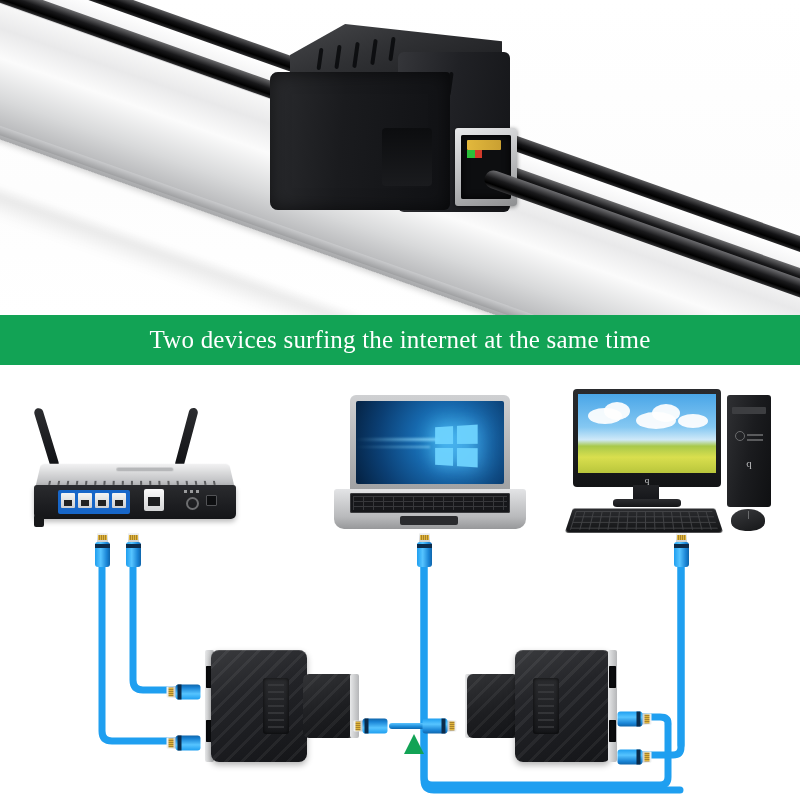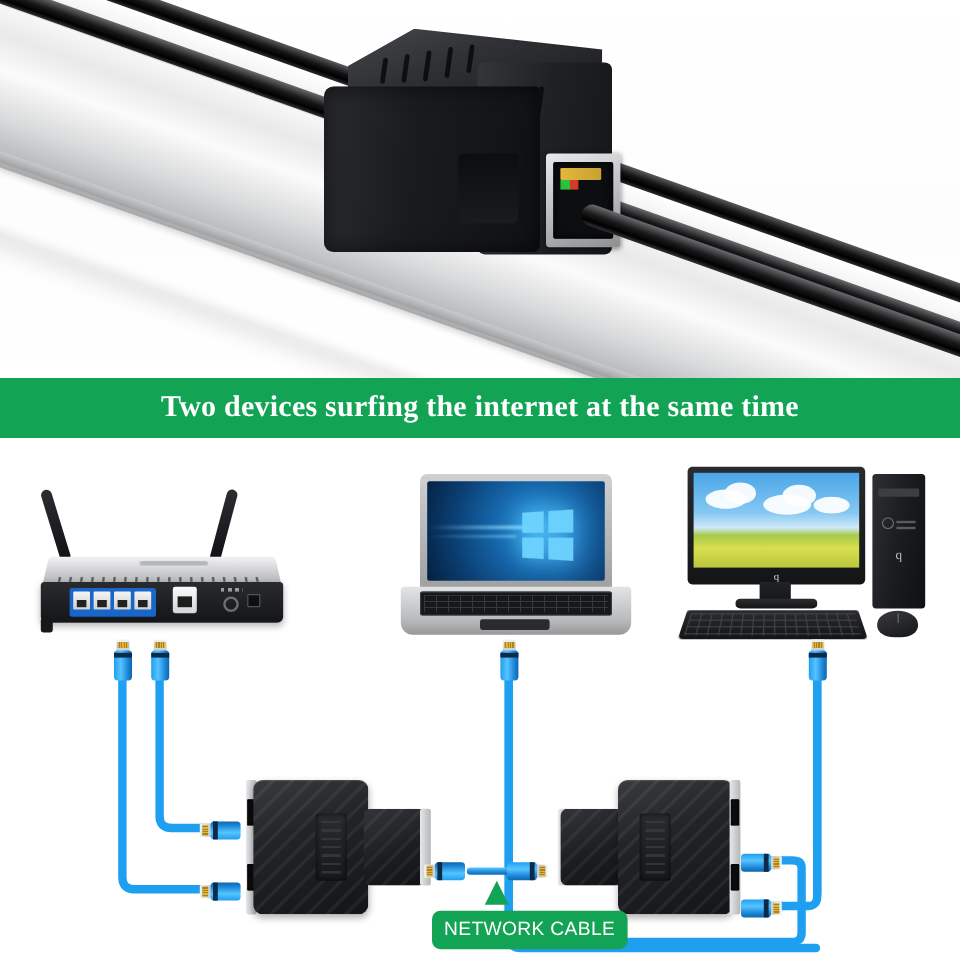--- a/index.html
+++ b/index.html
@@ -96,21 +96,21 @@
   .port-r{position:absolute;left:20px;top:22px;width:7px;height:8px;background:#d23a2a;}
 
   
   .banner{
     position:absolute;left:0;top:315px;width:800px;height:50px;
     background:#12a355;display:flex;align-items:center;justify-content:center;
     z-index:20;
   }
   .banner-text{
     color:#ffffff;font-family:"Liberation Serif", serif;
-    font-size:25px;font-weight:700;letter-spacing:.2px;white-space:nowrap;
+    font-size:25px;font-weight:400;letter-spacing:.2px;white-space:nowrap;
   }
 
   
   .diagram{position:absolute;left:0;top:365px;width:800px;height:435px;background:#fff;}
 
   
   .badge{
     position:absolute;background:#12a355;color:#fff;border-radius:7px;
     font-size:16px;letter-spacing:.3px;display:flex;align-items:center;justify-content:center;
     padding:3px 10px 4px;white-space:nowrap;z-index:30;
@@ -524,16 +524,15 @@
       <div class="rj left" style="left:67px;top:-8px;">
         <div class="head">
             <i></i>
           </div>
           <div class="boot"></div>
           <div class="band"></div>
       </div>
     </div>
 
     <div class="arrow-up"></div>
-    <div class="badge" id="badge-cable">NETWORK CABLE</div>
 
   </div>
 </div>
 
 </body></html>

